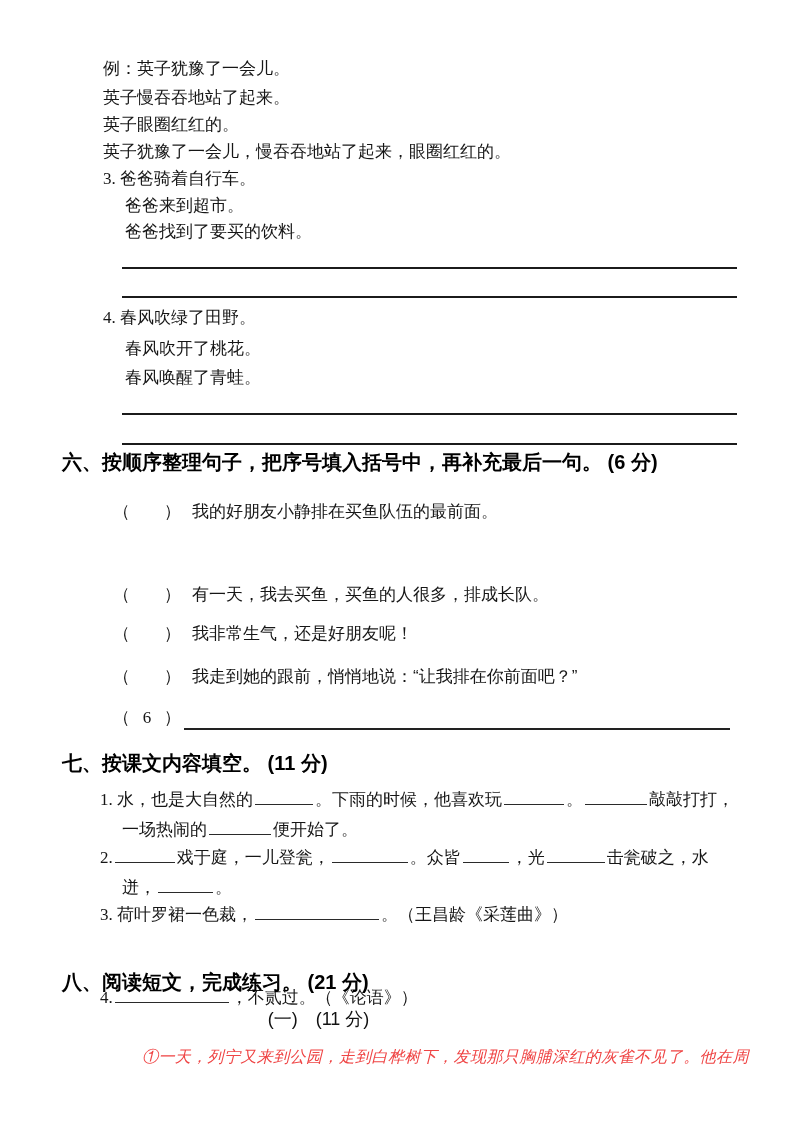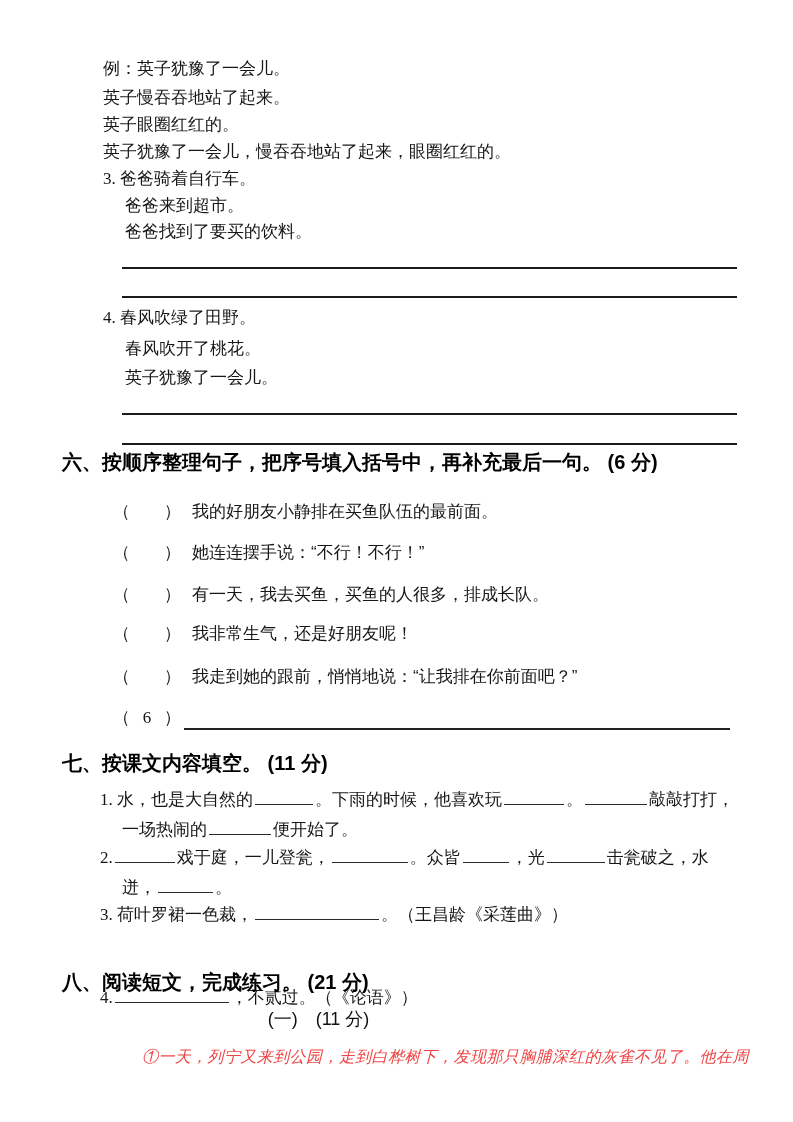--- a/index.html
+++ b/index.html
@@ -56,32 +56,29 @@
 
   <div class="t serif" style="left:103px; top:167px;">3. 爸爸骑着自行车。</div>
   <div class="t serif" style="left:125px; top:194px;">爸爸来到超市。</div>
   <div class="t serif" style="left:125px; top:220px;">爸爸找到了要买的饮料。</div>
 
   <div class="rule" style="left:122px; top:267px; width:615px;"></div>
   <div class="rule" style="left:122px; top:296px; width:615px;"></div>
 
   <div class="t serif" style="left:103px; top:306px;">4. 春风吹绿了田野。</div>
   <div class="t serif" style="left:125px; top:337px;">春风吹开了桃花。</div>
-  <div class="t serif" style="left:125px; top:366px;">英子犹豫了一会儿。</div>
+  <div class="t serif" style="left:125px; top:366px;">春风唤醒了青蛙。</div>
 
   <div class="rule" style="left:122px; top:413px; width:615px;"></div>
   <div class="rule" style="left:122px; top:443px; width:615px;"></div>
 
   <div class="heading" style="left:62px; top:448px;">六、按顺序整理句子，把序号填入括号中，再补充最后一句。 (6 分)</div>
 
   <div class="t sans" style="left:113px; top:500px;">
     <span>（</span><span class="bgap"></span><span>）</span><span class="igap"></span><span>我的好朋友小静排在买鱼队伍的最前面。</span>
-  </div>
-  <div class="t sans" style="left:113px; top:541px;">
-    <span>（</span><span class="bgap"></span><span>）</span><span class="igap"></span><span>她连连摆手说：“不行！不行！”</span>
   </div>
   <div class="t sans" style="left:113px; top:622px;">
     <span>（</span><span class="bgap"></span><span>）</span><span class="igap"></span><span>我非常生气，还是好朋友呢！</span>
   </div>
   <div class="t sans" style="left:113px; top:583px;">
     <span>（</span><span class="bgap"></span><span>）</span><span class="igap"></span><span>有一天，我去买鱼，买鱼的人很多，排成长队。</span>
   </div>
   <div class="t sans" style="left:113px; top:665px;">
     <span>（</span><span class="bgap"></span><span>）</span><span class="igap"></span><span>我走到她的跟前，悄悄地说：“让我排在你前面吧？”</span>
   </div>

